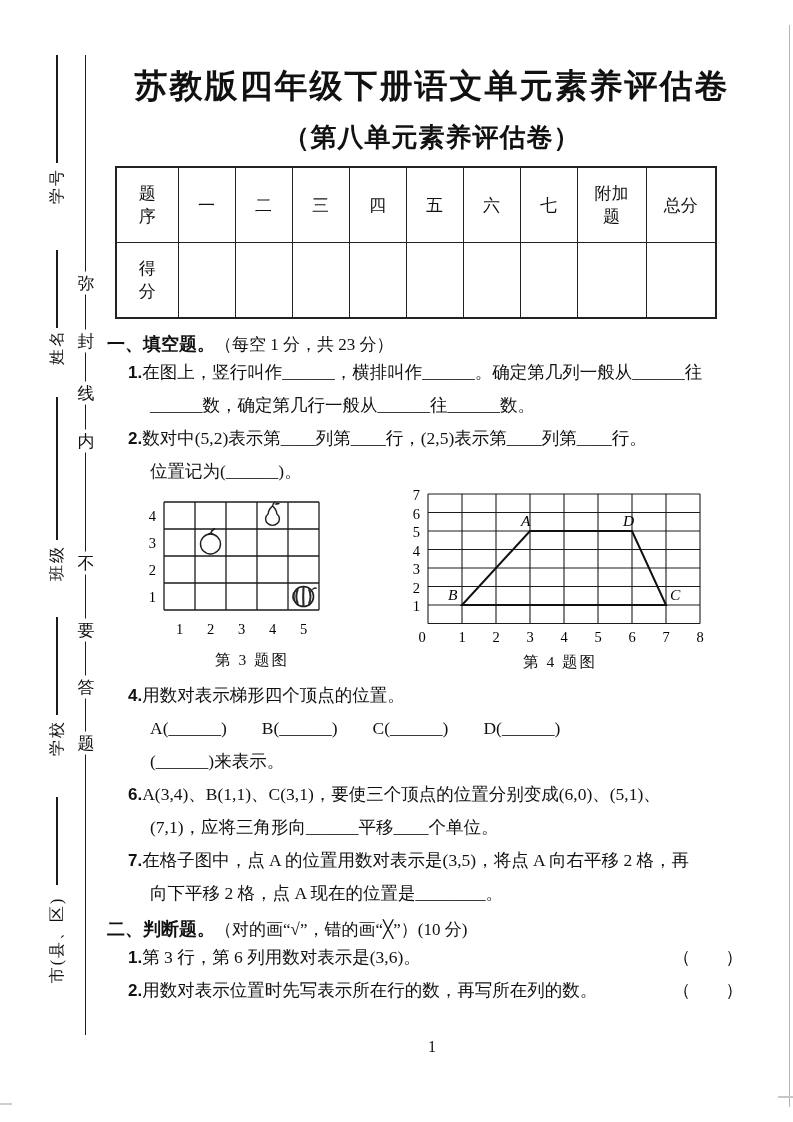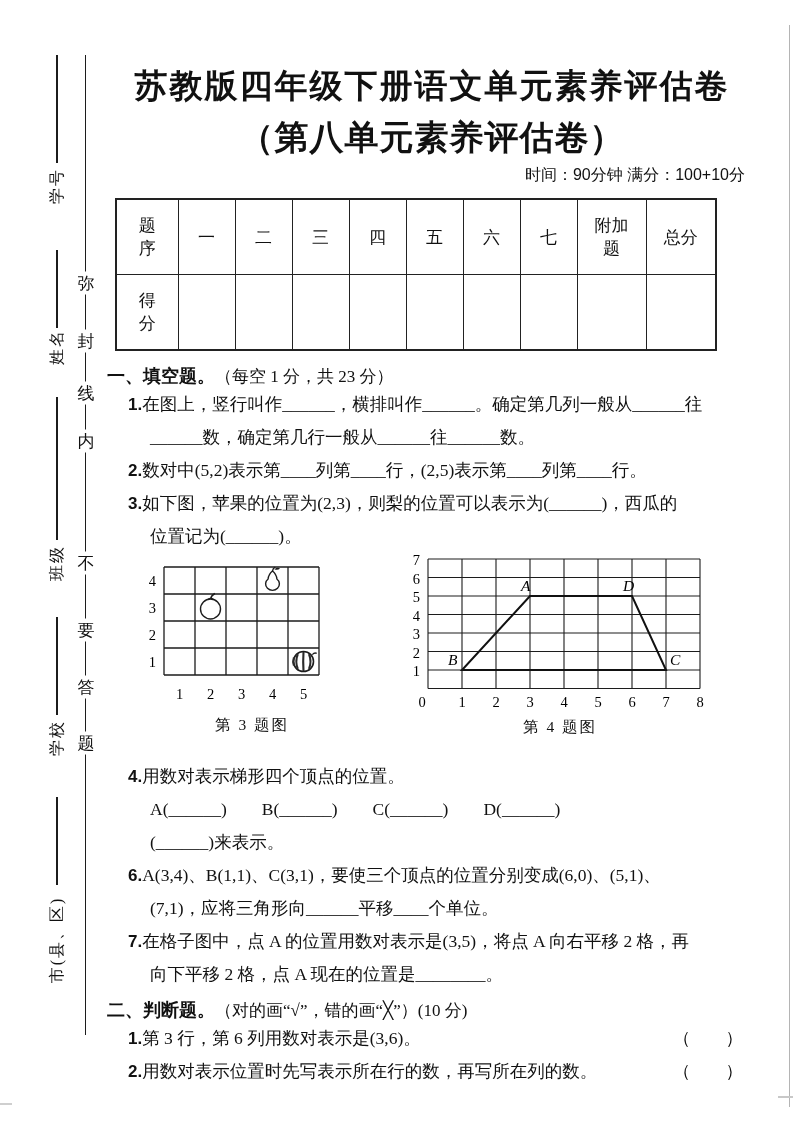--- a/index.html
+++ b/index.html
@@ -20,21 +20,21 @@
     position:absolute;left:86px;transform:translate(-50%,-50%);
     font-size:17px;background:#fff;padding:3px 1px;line-height:1;color:#111;
   }
   
   .edge-right{position:absolute;left:789px;top:25px;height:1082px;width:0;border-left:1.5px solid #b4b4b4;}
   .edge-bl{position:absolute;left:0;top:1103px;width:12px;border-top:2px solid #cfcfcf;}
   .edge-br{position:absolute;left:778px;top:1096px;width:15px;border-top:2px solid #c8c8c8;}
   
   .content{position:absolute;left:107px;top:0;width:650px;}
   .title{margin:66px 0 12px 0;text-align:center;font-size:33px;line-height:40px;font-weight:bold;letter-spacing:2px;}
-  .subtitle{margin:14px 0 0 0;text-align:center;font-size:34px;line-height:34px;font-weight:bold;letter-spacing:1px;}
+  .subtitle{margin:14px 0 0 0;text-align:center;font-size:26px;line-height:34px;font-weight:bold;letter-spacing:1px;}
   .info{margin-top:10px;padding-right:12px;text-align:right;font-size:16px;line-height:22px;font-family:"Liberation Sans","DejaVu Sans",sans-serif;}
   table.score{border-collapse:collapse;margin:12px 0 0 8px;table-layout:fixed;}
   table.score td{border:1.4px solid #222;height:28px;text-align:center;font-size:17px;padding:14px;}
   table.score{border:2px solid #222;}
   .sec-head{margin-top:14px;font-size:18px;line-height:22px;font-weight:bold;}
   .sec-head .note{font-weight:normal;font-size:17px;}
   .qline{line-height:33px;font-size:17.5px;white-space:nowrap;}
   .qline .qn{font-weight:bold;font-family:"Liberation Sans","DejaVu Sans",sans-serif;font-size:17px;}
   .q-first{padding-left:21px;}
   .q-cont{padding-left:43px;}
@@ -75,21 +75,20 @@
 </div>
 
 <div class="edge-right"></div>
 <div class="edge-bl"></div>
 <div class="edge-br"></div>
 
 <div class="content">
 
   <h1 class="title hei">苏教版四年级下册语文单元素养评估卷</h1>
   <h2 class="subtitle hei">（第八单元素养评估卷）</h2>
-  <div class="info">时间：90分钟  满分：100+10分</div>
 
   <table class="score">
     <colgroup>
       <col style="width:62px">
         <col style="width:57px">
         <col style="width:57px">
         <col style="width:57px">
       <col style="width:57px">
         <col style="width:57px">
         <col style="width:57px">
@@ -125,21 +124,20 @@
   </tbody>
     </table>
 
   <div class="sec-head"><span class="hei">一、填空题。</span><span class="note">（每空 1 分，共 23 分）</span></div>
 
   <div class="qline q-first"><span class="qn">1.</span><span>在图上，竖行叫作______，横排叫作______。确定第几列一般从______往</span></div>
   <div class="qline q-cont"><span>______数，确定第几行一般从______往______数。</span></div>
 
   <div class="qline q-first"><span class="qn">2.</span><span>数对中(5,2)表示第____列第____行，(2,5)表示第____列第____行。</span></div>
 
-  <div class="qline q-first"><span class="qn">3.</span><span>如下图，苹果的位置为(2,3)，则梨的位置可以表示为(______)，西瓜的</span></div>
   <div class="qline q-cont"><span>位置记为(______)。</span></div>
 
   <div class="figrow">
     <figure class="fig fig3">
       <svg width="220" height="150">
         <path d="M22 6V114 M53 6V114 M84 6V114 M115 6V114 M146 6V114 M177 6V114 M22 6H177 M22 33H177 M22 60H177 M22 87H177 M22 114H177" stroke="#1c1c1c" stroke-width="1.3" fill="none"></path>
         <text class="tick" x="14" y="20" text-anchor="end" dominant-baseline="central">4</text>
         <text class="tick" x="14" y="47" text-anchor="end" dominant-baseline="central">3</text>
         <text class="tick" x="14" y="74" text-anchor="end" dominant-baseline="central">2</text>
         <text class="tick" x="14" y="101" text-anchor="end" dominant-baseline="central">1</text>
@@ -189,21 +187,21 @@
         <text class="tick" x="300" y="144" text-anchor="middle" dominant-baseline="hanging">8</text>
         <text class="ptlabel" x="121" y="38">A</text>
         <text class="ptlabel" x="48" y="112">B</text>
         <text class="ptlabel" x="270" y="112">C</text>
         <text class="ptlabel" x="223" y="38">D</text>
       </svg>
       <figcaption>第 4 题图</figcaption>
     </figure>
   </div>
 
-  <div class="qline q-first" style="margin-top:23px"><span class="qn">4.</span><span>用数对表示梯形四个顶点的位置。</span></div>
+  <div class="qline q-first" style="margin-top:7px"><span class="qn">4.</span><span>用数对表示梯形四个顶点的位置。</span></div>
   <div class="qline q-cont"><span>A(______)　　B(______)　　C(______)　　D(______)</span></div>
 
   <div class="qline q-cont"><span>(______)来表示。</span></div>
 
   <div class="qline q-first"><span class="qn">6.</span><span>A(3,4)、B(1,1)、C(3,1)，要使三个顶点的位置分别变成(6,0)、(5,1)、</span></div>
   <div class="qline q-cont"><span>(7,1)，应将三角形向______平移____个单位。</span></div>
 
   <div class="qline q-first"><span class="qn">7.</span><span>在格子图中，点 A 的位置用数对表示是(3,5)，将点 A 向右平移 2 格，再</span></div>
   <div class="qline q-cont"><span>向下平移 2 格，点 A 现在的位置是________。</span></div>
 

